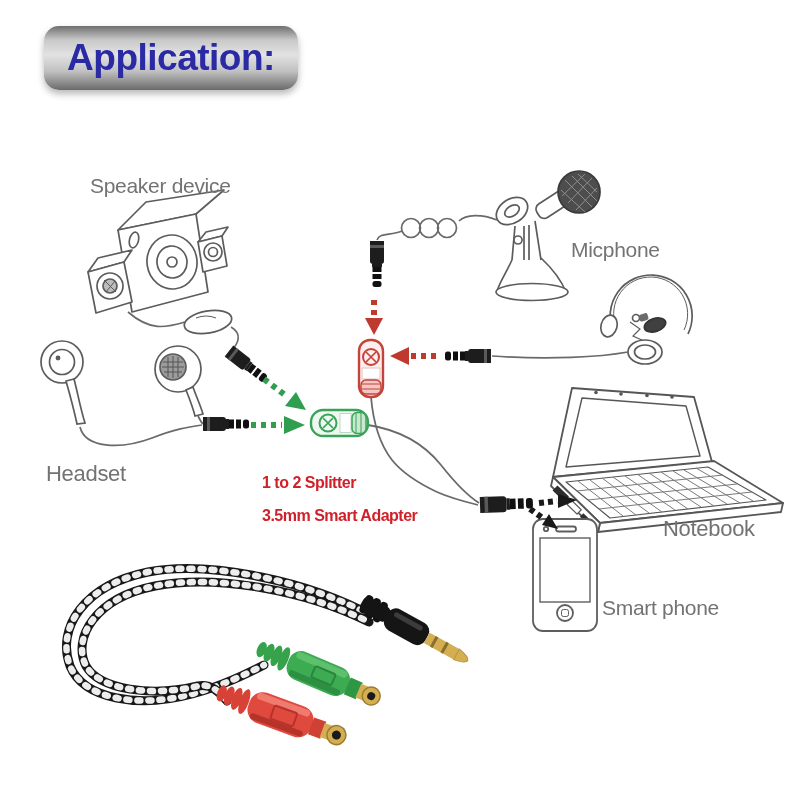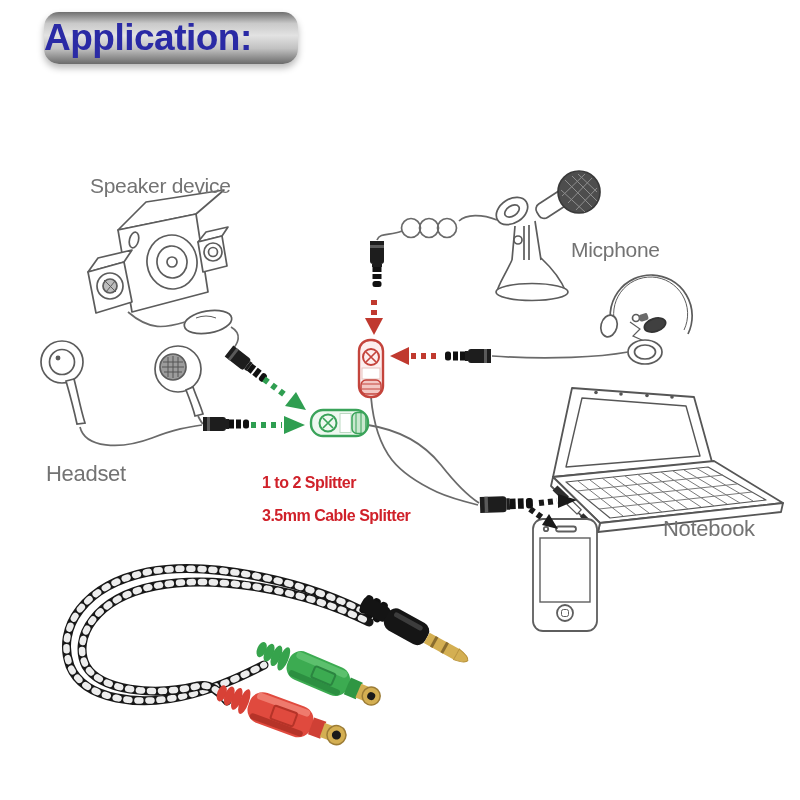--- a/index.html
+++ b/index.html
@@ -1,23 +1,23 @@
 <!DOCTYPE html>
 <html><head>
 <meta charset="utf-8">
 <style>
   html,body{margin:0;padding:0;background:#fff;}
   #canvas{position:relative;width:800px;height:800px;background:#ffffff;overflow:hidden;
           font-family:"Liberation Sans",sans-serif;}
   #art{position:absolute;left:0;top:0;}
   .label{position:absolute;color:#737373;font-size:21px;letter-spacing:-0.3px;white-space:nowrap;}
-  #title-badge{position:absolute;left:44px;top:12px;width:254px;height:52px;border-radius:15px;
+  #title-badge{position:absolute;left:44px;top:26px;width:254px;height:64px;border-radius:15px;
     background:linear-gradient(180deg,#6f6f6f 0%,#c9c9c9 22%,#e2e2e2 45%,#c2c2c2 70%,#6b6b6b 100%);
     box-shadow:0 4px 7px rgba(0,0,0,0.28);
-    display:flex;align-items:center;justify-content:flex-start;}
+    display:flex;align-items:center;justify-content:center;}
   #title-badge .t{color:#2a2aa5;font-size:37px;font-weight:bold;letter-spacing:-0.5px;}
   #caption{position:absolute;left:262px;top:466px;color:#d0212a;font-weight:bold;
            font-size:16px;line-height:33px;letter-spacing:-0.5px;}
   .lab-speaker{left:90px;top:174px;}
   .lab-mic{left:571px;top:238px;}
   .lab-headset{left:46px;top:461px;font-size:22px;}
   .lab-notebook{left:663px;top:516px;font-size:22px;}
   .lab-phone{left:602px;top:596px;}
 </style>
 </head>
@@ -248,18 +248,19 @@
   </g>
 </svg>
 
   <div id="title-badge">
     <span class="t">Application:</span>
   </div>
   <div class="label lab-speaker">Speaker device</div>
   <div class="label lab-mic">Micphone</div>
   <div class="label lab-headset">Headset</div>
   <div class="label lab-notebook">Notebook</div>
+  <div class="label lab-phone">Smart phone</div>
   <div id="caption">
     <div>1 to 2 Splitter</div>
-    <div>3.5mm Cable Splitter</div>
+    <div>3.5mm Smart Adapter</div>
   </div>
 
 </div>
 
 </body></html>

